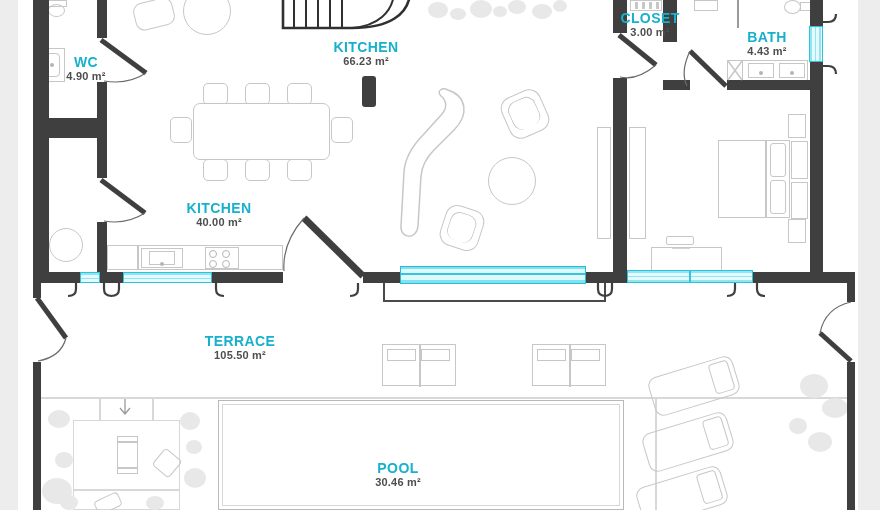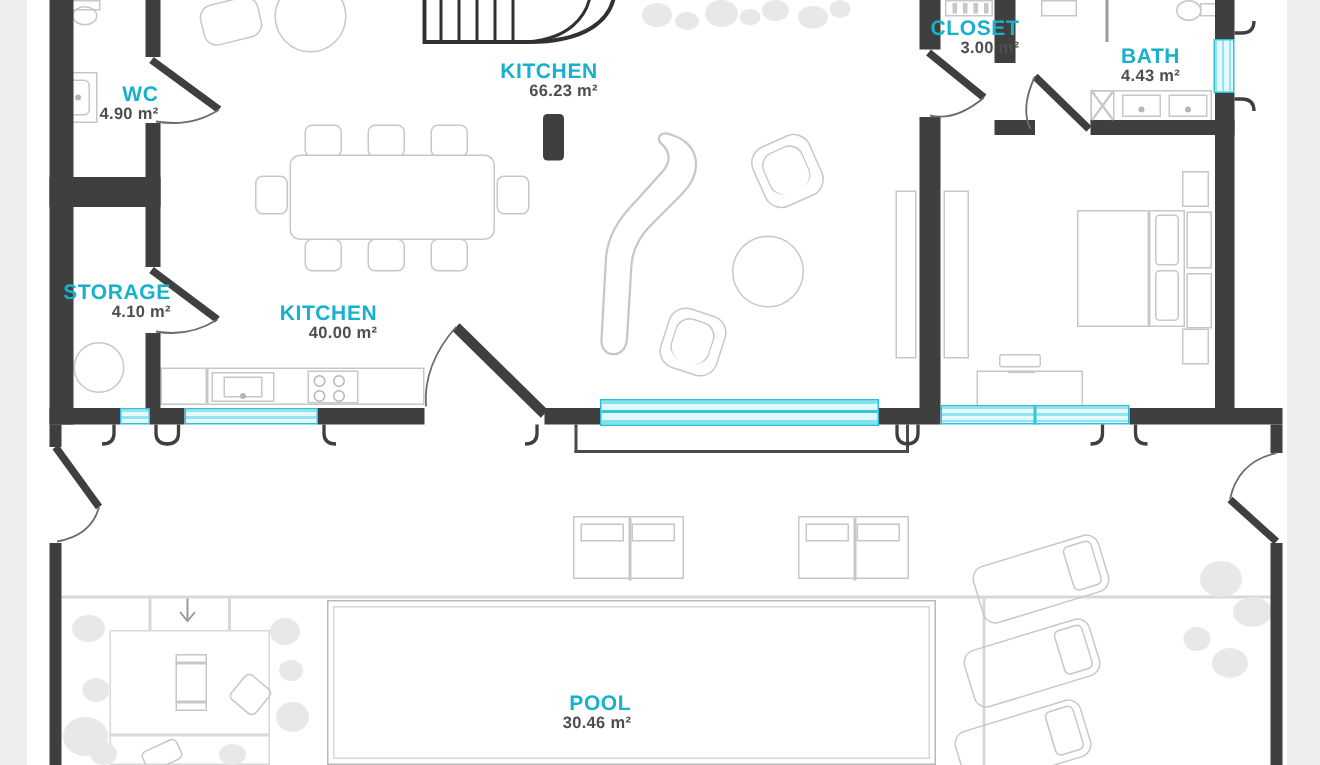--- a/index.html
+++ b/index.html
@@ -14,21 +14,21 @@
   .gln{position:absolute;background:#d8d8d8;}
   .plant{position:absolute;background:#e8e8e8;border-radius:50%;}
   .dot{position:absolute;width:4px;height:4px;border-radius:50%;background:#b5b5b5;}
   .burner{position:absolute;width:8px;height:8px;border-radius:50%;border:1.2px solid #b5b5b5;box-sizing:border-box;background:#fff;}
   .win{position:absolute;box-sizing:border-box;border:1px solid #2fc1d8;
        background:repeating-linear-gradient(to bottom,#8fe6f2 0 1.5px,#e6fafd 1.5px 4.5px);}
   .win-v{position:absolute;box-sizing:border-box;border:1px solid #2fc1d8;
        background:repeating-linear-gradient(to right,#8fe6f2 0 1.5px,#e6fafd 1.5px 4.5px);}
   .win-big{position:absolute;box-sizing:border-box;border:1.5px solid #29bcd4;
        background:linear-gradient(to bottom,#7fe2ef 0 2px,#dff8fb 2px 6px,#35c5db 6px 8px,#dff8fb 8px 13px,#7fe2ef 13px 15px);}
-  .rlabel{position:absolute;transform:translateX(-50%);text-align:right;color:#17b0cd;
+  .rlabel{position:absolute;transform:translateX(-50%);text-align:center;color:#17b0cd;
        font-weight:bold;font-size:14px;line-height:1.15;letter-spacing:.4px;white-space:nowrap;}
   .rarea{display:block;font-weight:700;font-size:11px;color:#4e4e4e;letter-spacing:.2px;}
   .chair{position:absolute;border:1.5px solid #c7c7c7;border-radius:5px;background:#fff;box-sizing:border-box;}
   .round{border-radius:50%;}
   svg.overlay{position:absolute;left:0;top:0;pointer-events:none;}
   .pool{position:absolute;border:1.5px solid #b9b9b9;outline:1px solid #d7d7d7;outline-offset:-5px;background:#fff;box-sizing:border-box;}
 </style>
 </head>
 <body>
 
@@ -258,26 +258,26 @@
     <span class="rarea">66.23 m²</span>
   </div>
   <div class="rlabel" style="left:650px;top:10px;">
     <span>CLOSET</span>
     <span class="rarea">3.00 m²</span>
   </div>
   <div class="rlabel" style="left:767px;top:29px;">
     <span>BATH</span>
     <span class="rarea">4.43 m²</span>
   </div>
-  <div class="rlabel" style="left:78px;top:186px;">
-    <span>STORAGE</span>
-    <span class="rarea">4.10 m²</span>
-  </div>
   <div class="rlabel" style="left:219px;top:200px;">
     <span>KITCHEN</span>
     <span class="rarea">40.00 m²</span>
   </div>
+  <div class="rlabel" style="left:240px;top:333px;">
+    <span>TERRACE</span>
+    <span class="rarea">105.50 m²</span>
+  </div>
   <div class="rlabel" style="left:398px;top:460px;">
     <span>POOL</span>
     <span class="rarea">30.46 m²</span>
   </div>
 
 </div>
 
 </body></html>

